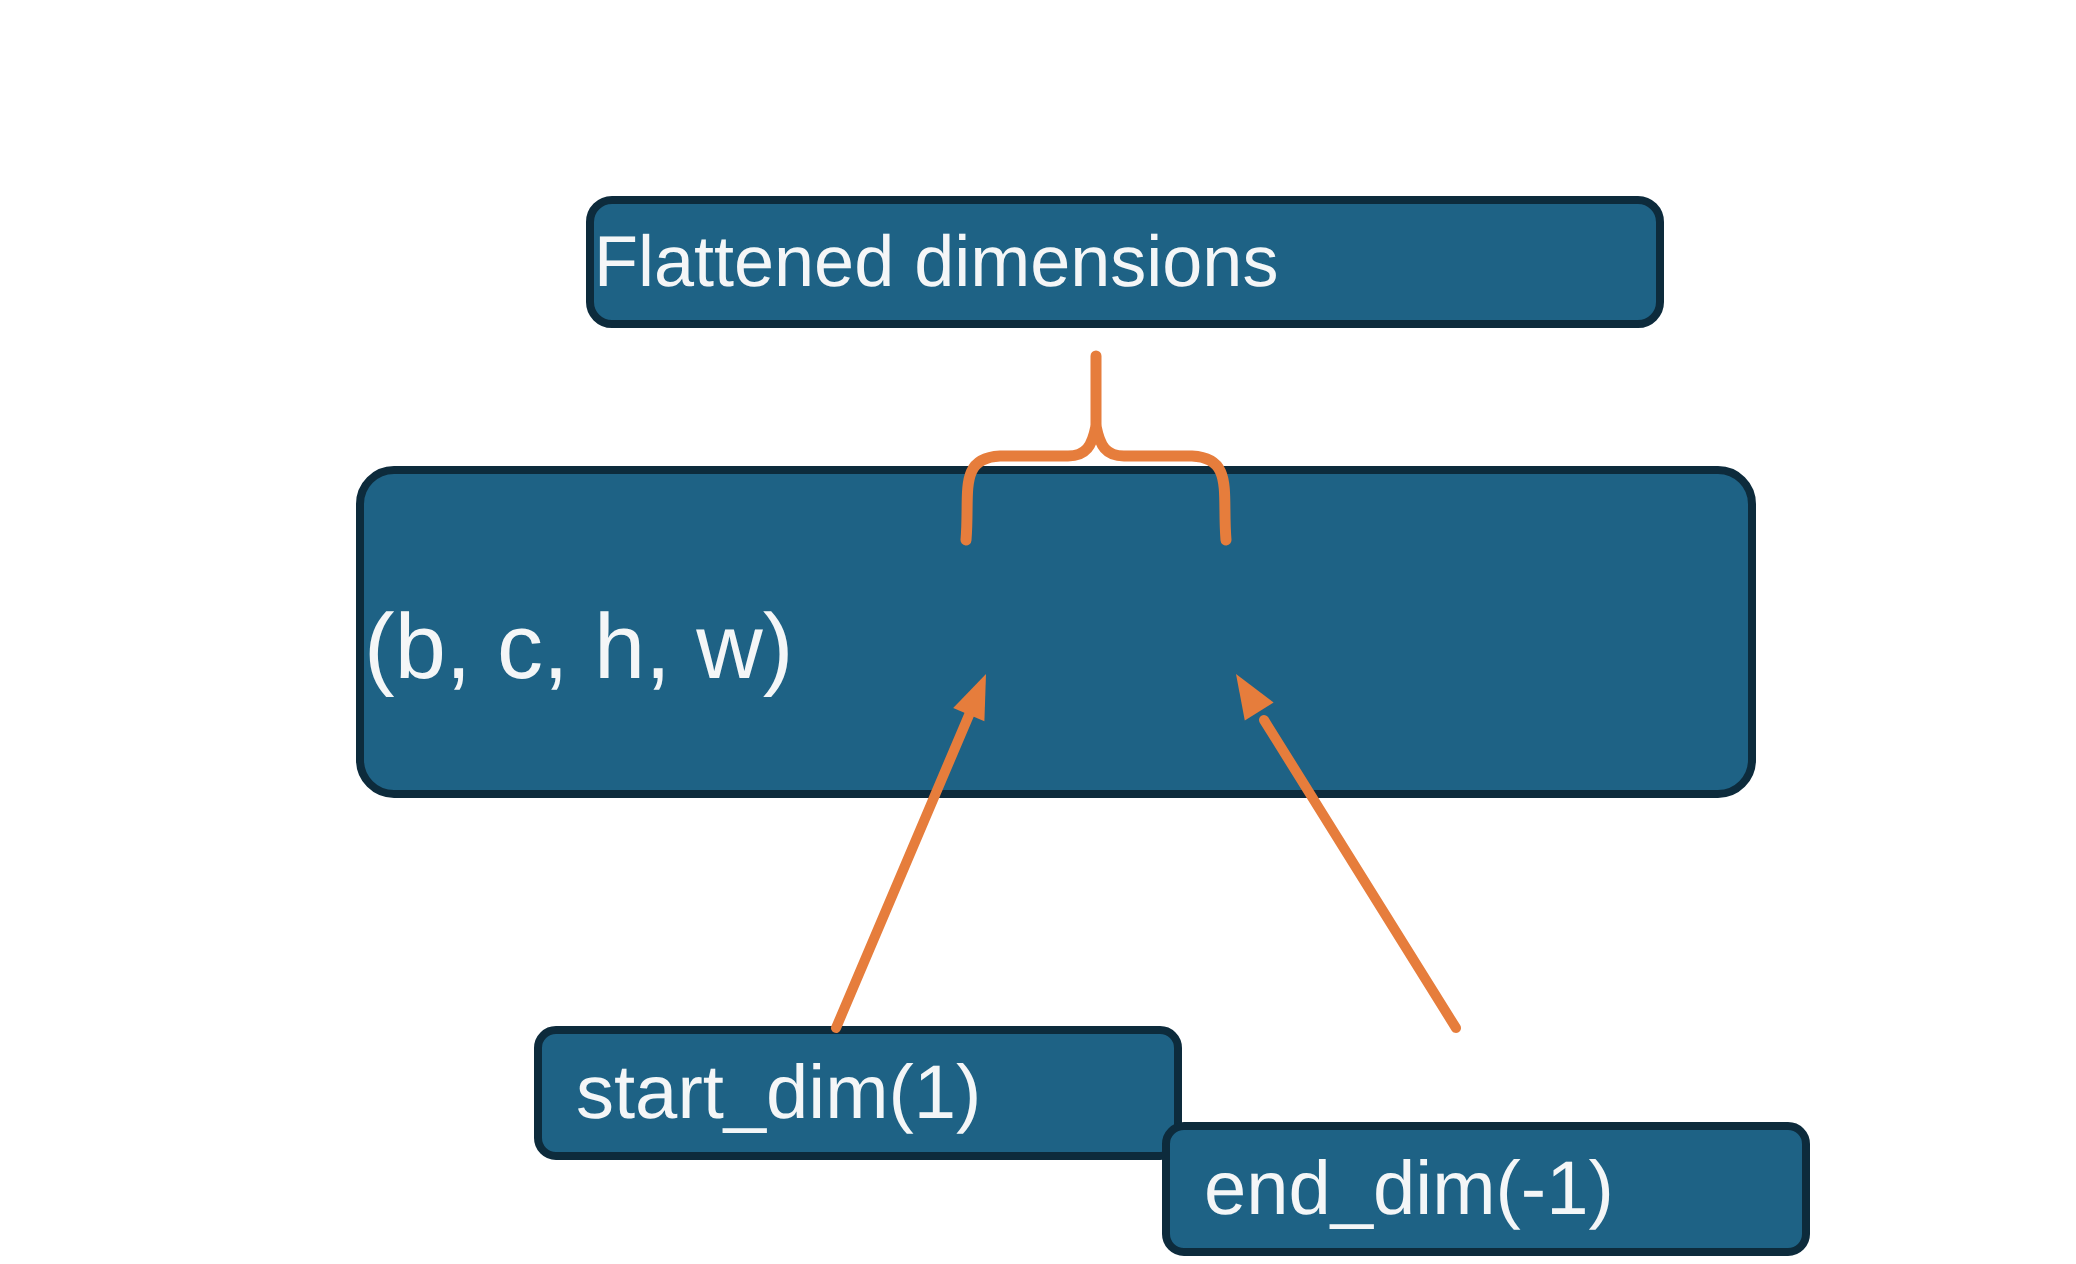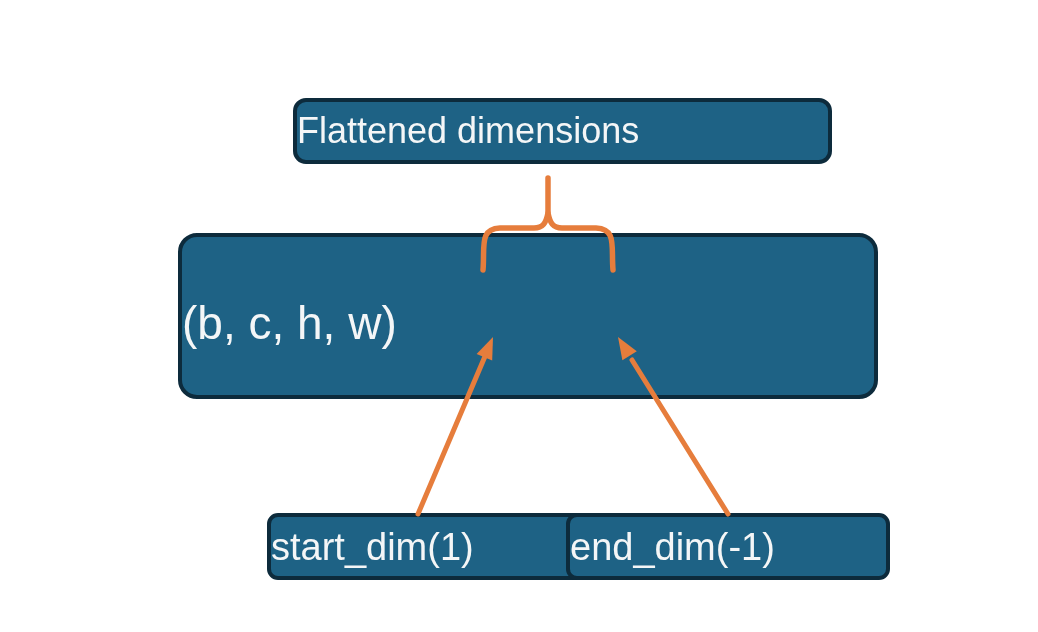--- a/index.html
+++ b/index.html
@@ -35,23 +35,24 @@
     left:178px;top:213px;width:700px;height:166px;
     border-radius:19px;
     font-size:46px;
     padding-top:14px;
     margin-top:20px;
   }
   .node-small{
     top:513px;width:324px;height:67px;
     border-radius:11px;
     font-size:38px;
+    padding-left:17px;
   }
   .node-small-left{left:267px;}
-  .node-small-right{left:566px;}
+  .node-small-right{left:581px;margin-top:48px;}
   svg.overlay{
     position:absolute;left:0;top:0;width:1038px;height:632px;
     pointer-events:none;
   }
   svg .stroke{
     fill:none;
     stroke:var(--connector);
     stroke-linecap:round;
     stroke-linejoin:round;
   }

